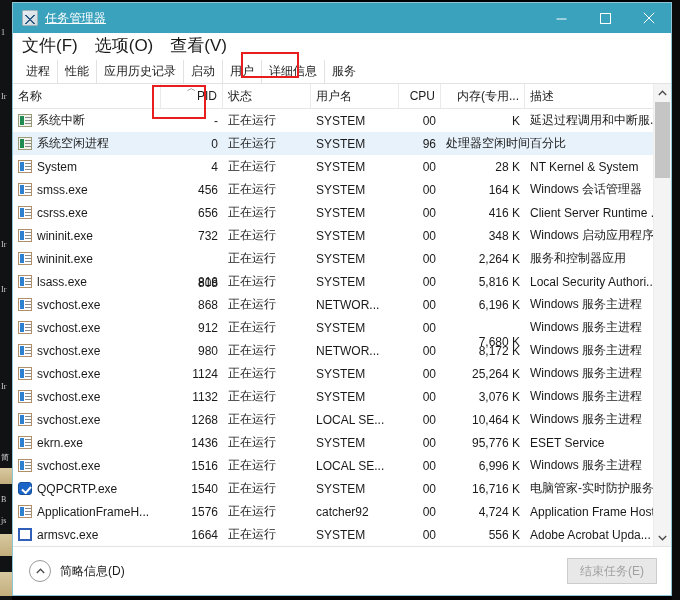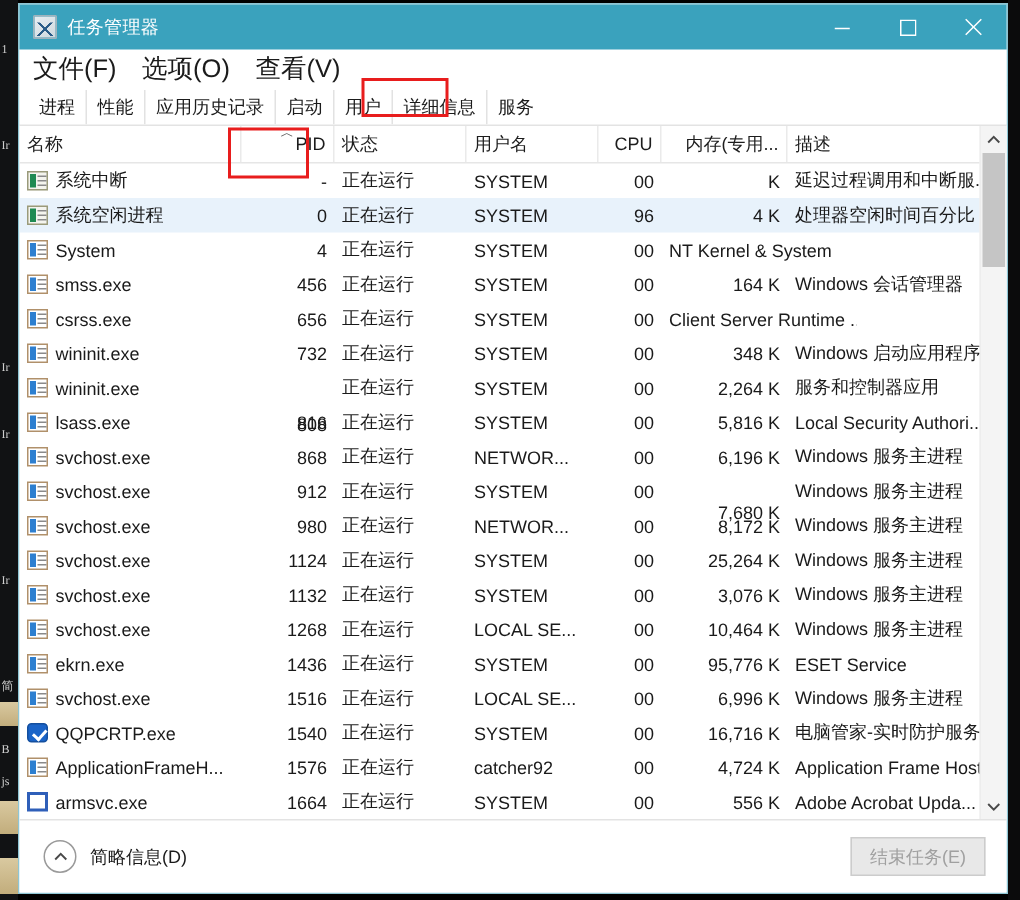--- a/index.html
+++ b/index.html
@@ -68,20 +68,21 @@
     content: "";
     position: absolute; left: 1px; right: 1px; bottom: 1px; height: 9px;
     background:
       linear-gradient(45deg, transparent 45%, #2b5c88 45%, #2b5c88 55%, transparent 55%),
       linear-gradient(-45deg, transparent 45%, #2b5c88 45%, #2b5c88 55%, transparent 55%);
   }
   .titlebar .title {
     font-size: 12px;
     color: #ffffff;
     letter-spacing: .2px;
+    text-decoration: underline;
   }
   .win-controls {
     position: absolute; right: 0; top: 0; height: 30px;
     display: flex; align-items: stretch;
   }
   .win-btn {
     width: 44px; height: 30px;
     display: flex; align-items: center; justify-content: center;
     color: #ffffff;
   }
@@ -395,32 +396,32 @@
           </div>
           <div class="row selected">
             <div class="cell name" style="width: 148px;">
               <span class="pico ico-sys"></span>
               <span>系统空闲进程</span>
             </div>
             <div class="cell num" style="width: 62px;">0</div>
             <div class="cell" style="width: 88px;">正在运行</div>
             <div class="cell" style="width: 88px;">SYSTEM</div>
             <div class="cell num" style="width: 42px;">96</div>
-            <div class="cell num" style="width: 84px;">4 K</div>
             <div class="cell" style="width: 130px;">处理器空闲时间百分比</div>
           </div>
           <div class="row">
             <div class="cell name" style="width: 148px;">
               <span class="pico ico-exe"></span>
               <span>System</span>
             </div>
             <div class="cell num" style="width: 62px;">4</div>
             <div class="cell" style="width: 88px;">正在运行</div>
             <div class="cell" style="width: 88px;">SYSTEM</div>
             <div class="cell num" style="width: 42px;">00</div>
+            <div class="cell num" style="width: 84px;">28 K</div>
             <div class="cell" style="width: 130px;">NT Kernel &amp; System</div>
           </div>
           <div class="row">
             <div class="cell name" style="width: 148px;">
               <span class="pico ico-exe"></span>
               <span>smss.exe</span>
             </div>
             <div class="cell num" style="width: 62px;">456</div>
             <div class="cell" style="width: 88px;">正在运行</div>
             <div class="cell" style="width: 88px;">SYSTEM</div>
@@ -430,20 +431,21 @@
           </div>
           <div class="row">
             <div class="cell name" style="width: 148px;">
               <span class="pico ico-exe"></span>
               <span>csrss.exe</span>
             </div>
             <div class="cell num" style="width: 62px;">656</div>
             <div class="cell" style="width: 88px;">正在运行</div>
             <div class="cell" style="width: 88px;">SYSTEM</div>
             <div class="cell num" style="width: 42px;">00</div>
+            <div class="cell num" style="width: 84px;">416 K</div>
             <div class="cell" style="width: 130px;">Client Server Runtime ...</div>
           </div>
           <div class="row">
             <div class="cell name" style="width: 148px;">
               <span class="pico ico-exe"></span>
               <span>wininit.exe</span>
             </div>
             <div class="cell num" style="width: 62px;">732</div>
             <div class="cell" style="width: 88px;">正在运行</div>
             <div class="cell" style="width: 88px;">SYSTEM</div>

